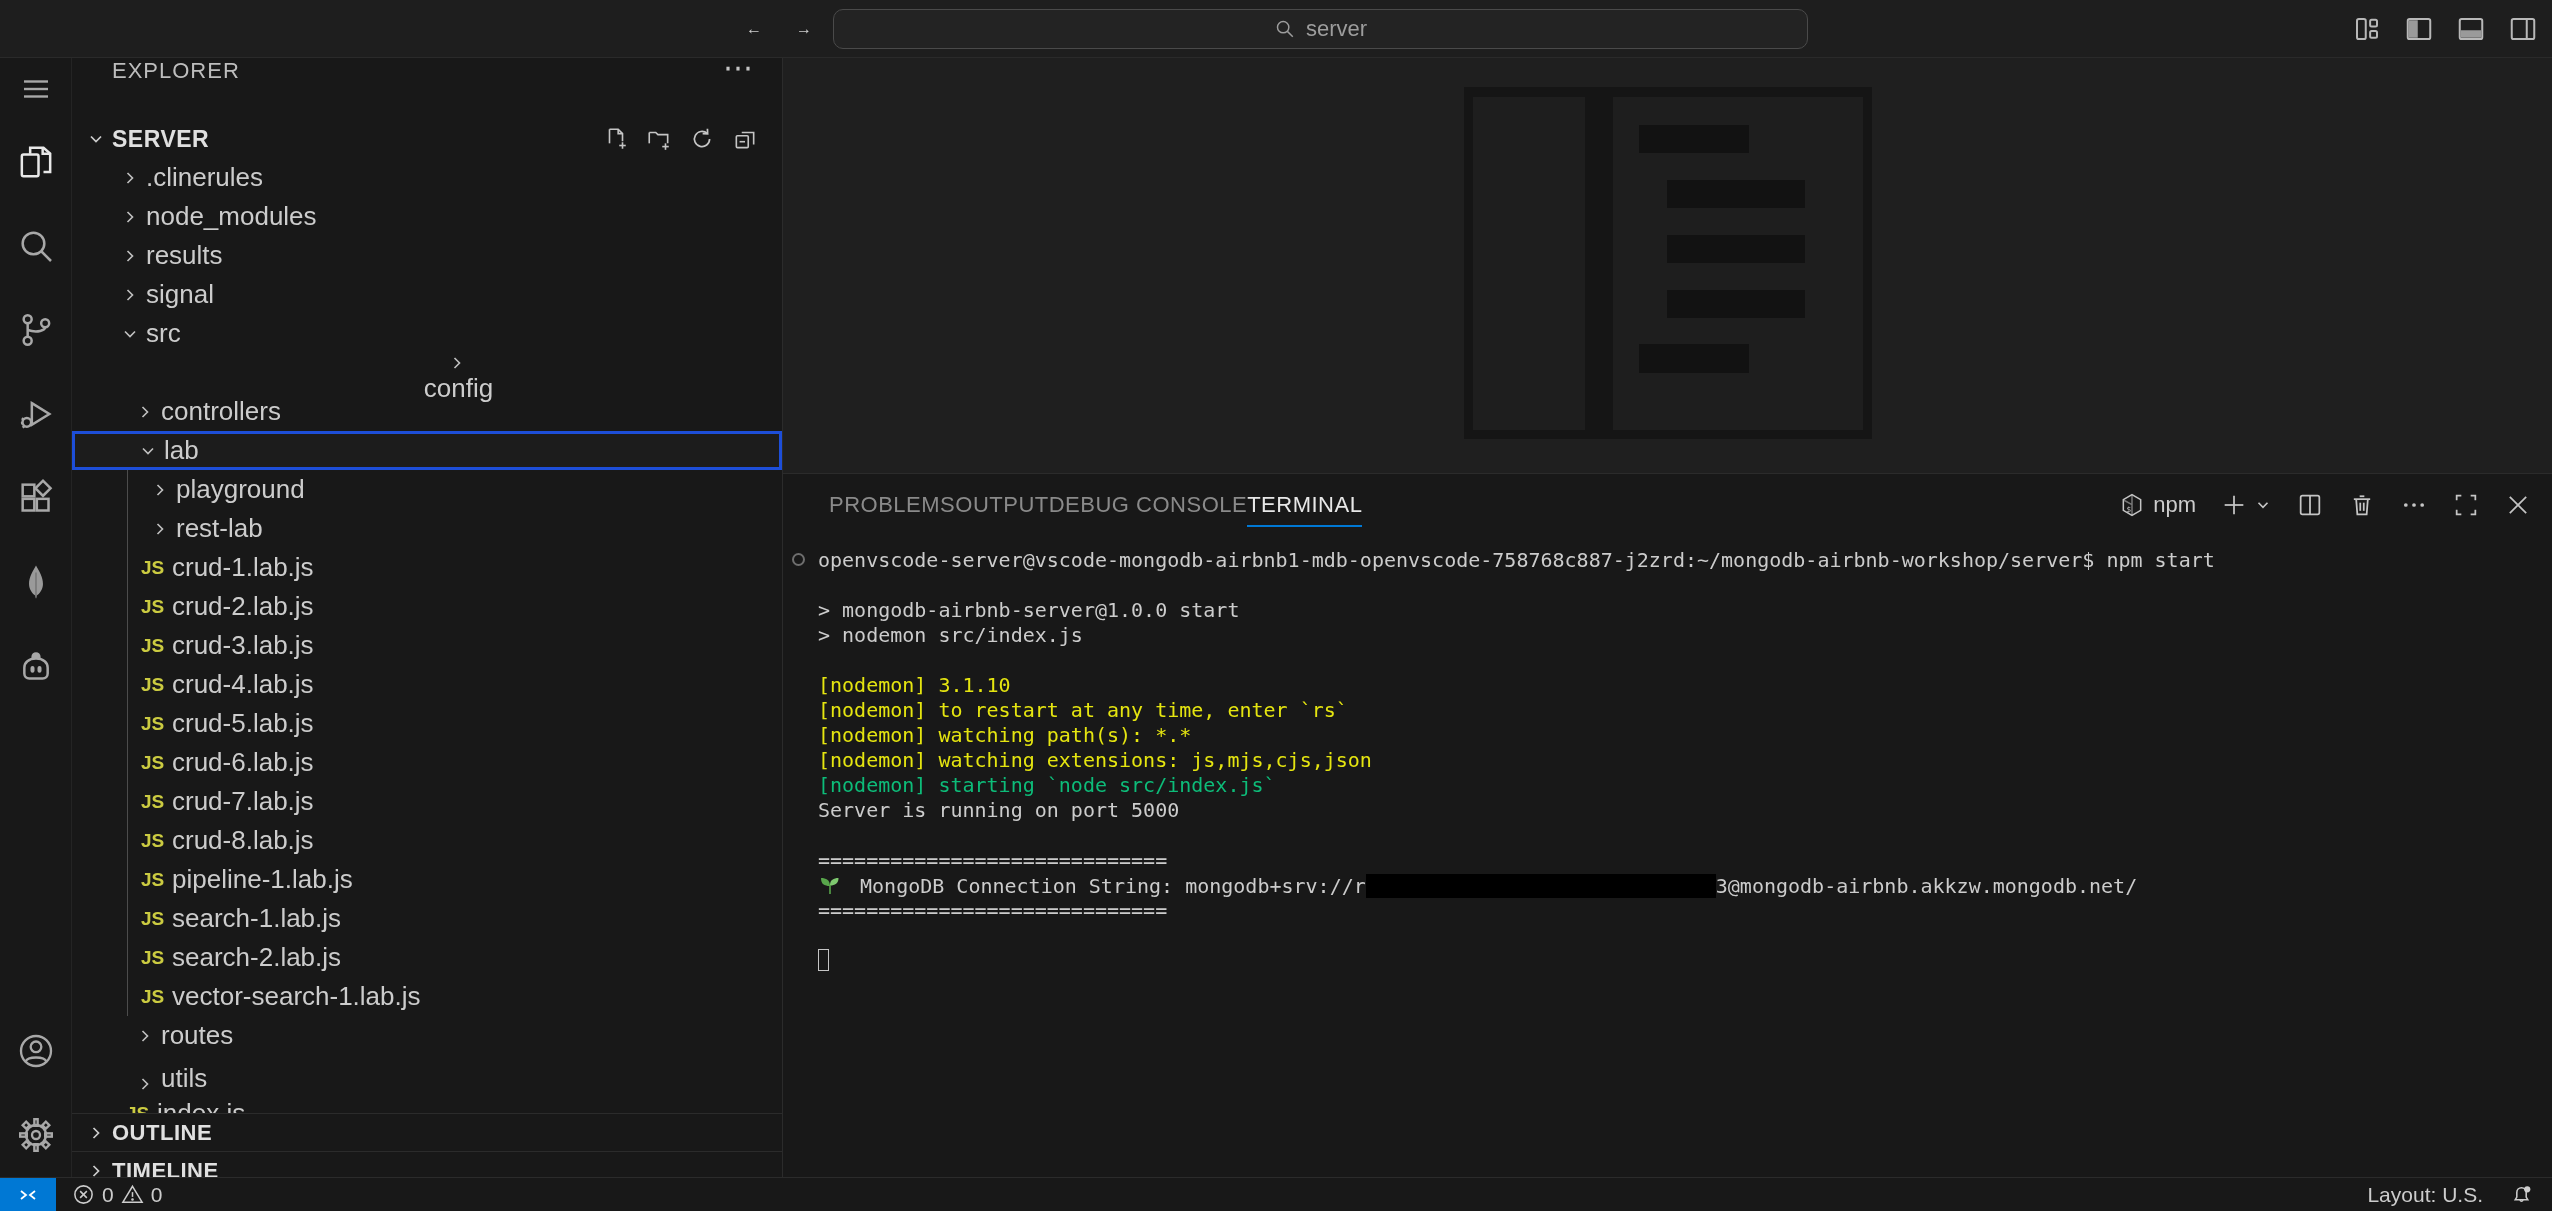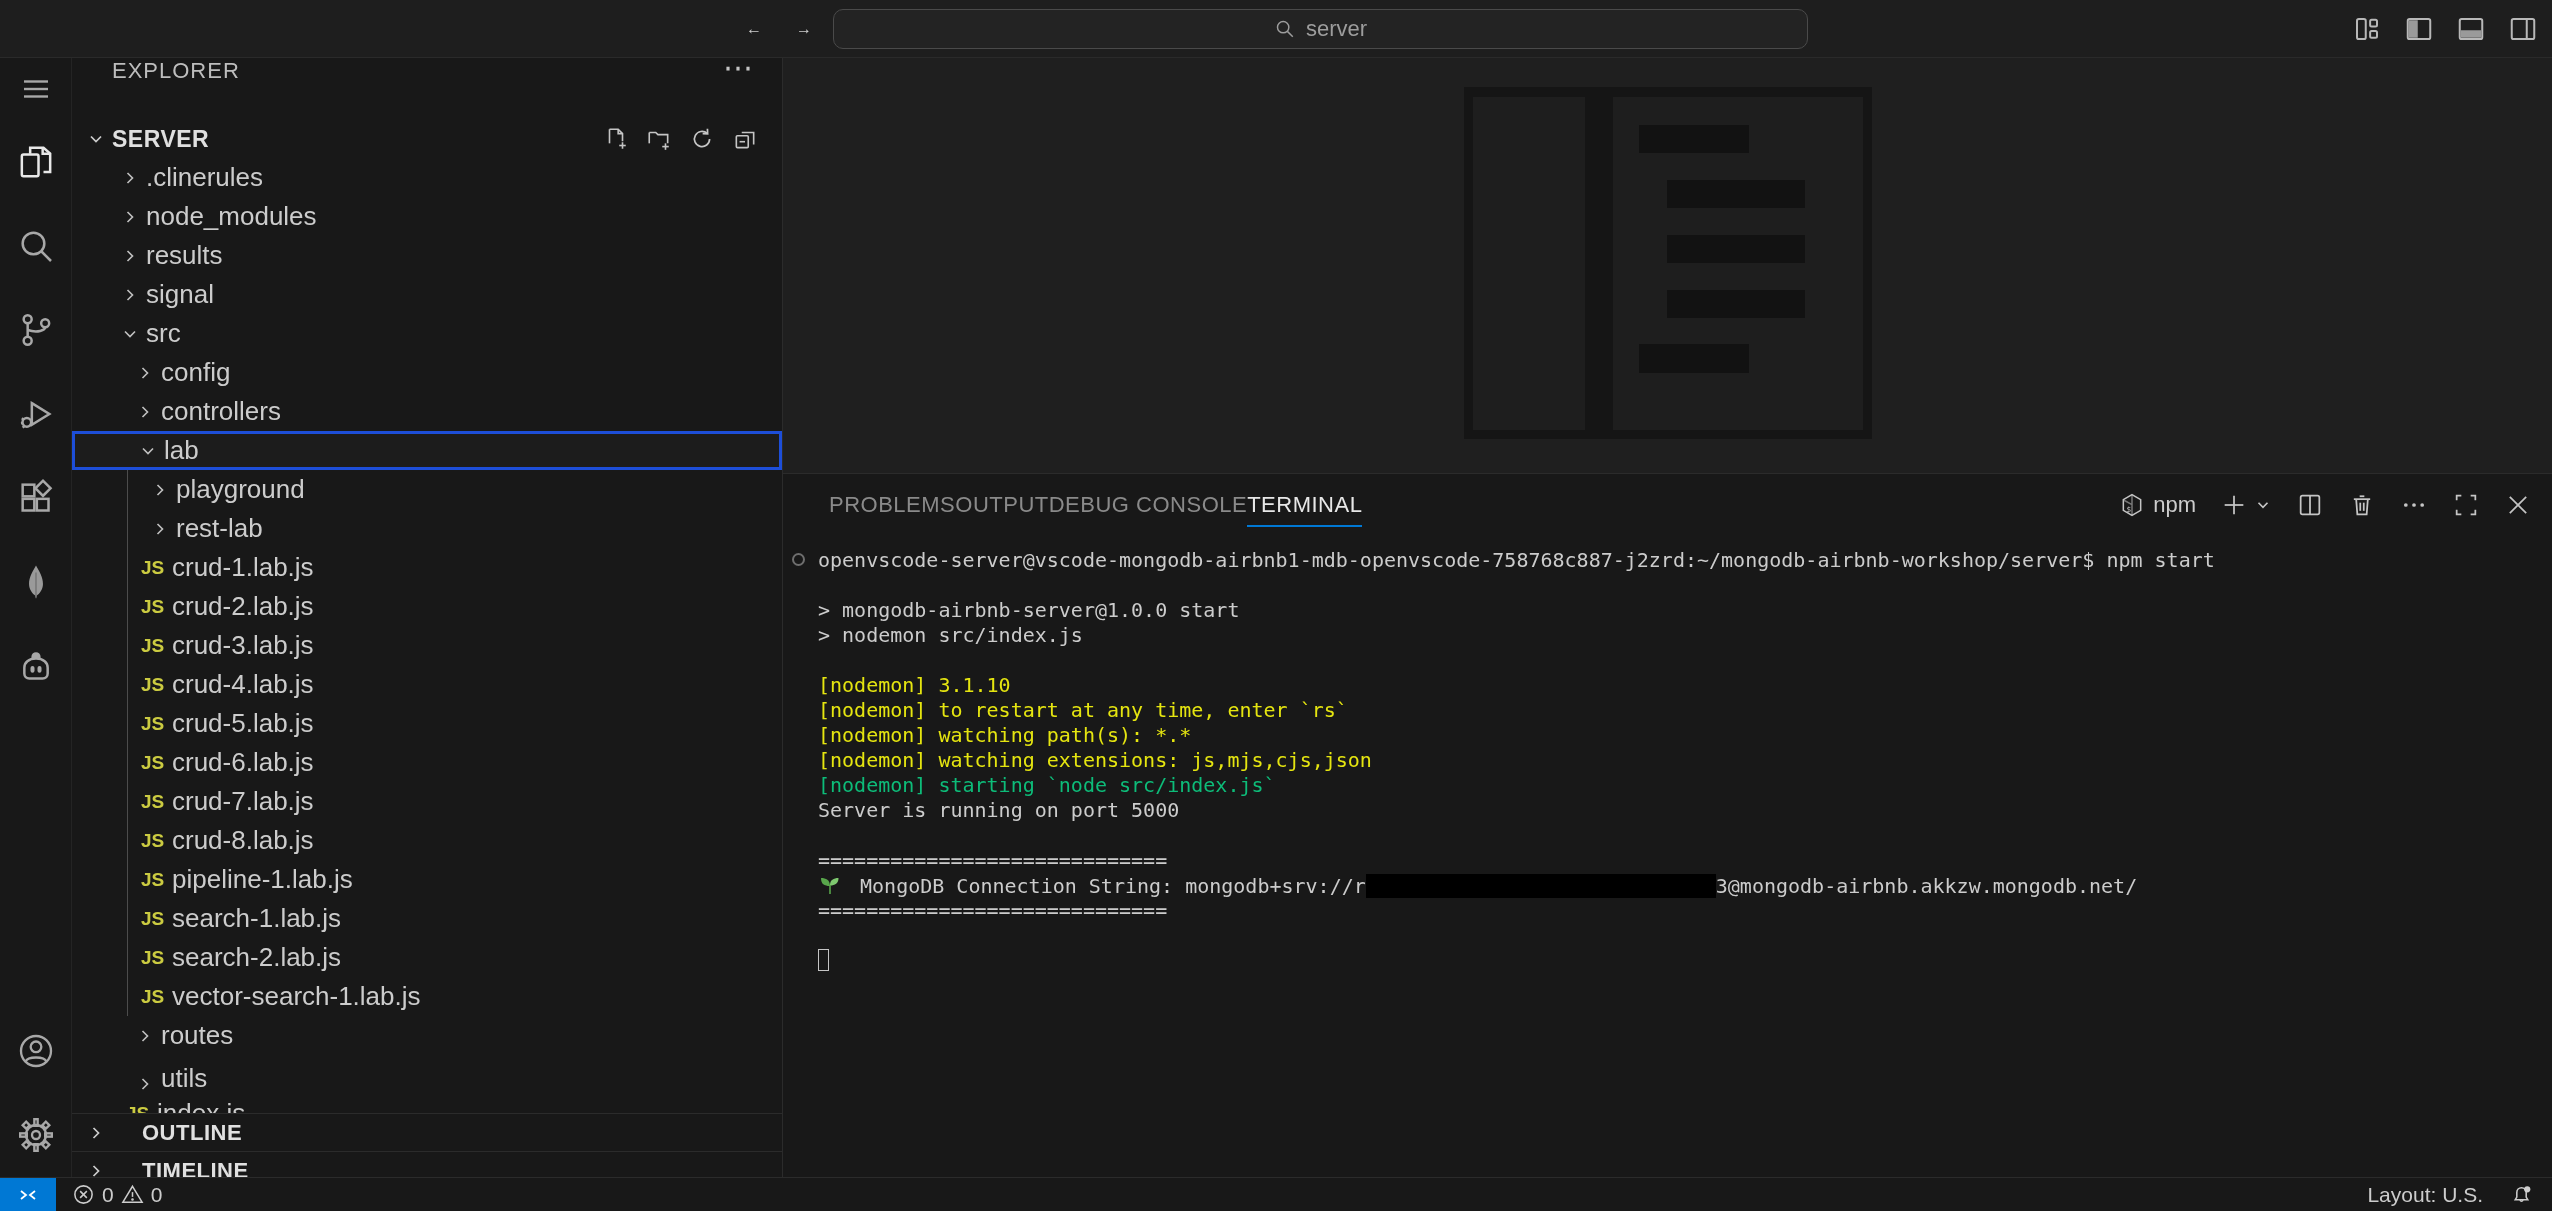--- a/index.html
+++ b/index.html
@@ -36,21 +36,21 @@
 
   .tree { position:absolute; left:0; top:100px; width:100%; height:955px; overflow:hidden; }
   .tree-row { height:39px; display:flex; align-items:center; color:#cccccc; font-size:26px; position:relative; }
   .tree-row .chev { width:26px; display:flex; align-items:center; justify-content:center; flex:none; }
   .tree-row .js-badge { width:28px; flex:none; color:#cbcb41; font-size:19px; font-weight:bold; letter-spacing:0; }
   .tree-row .lbl { margin-left:3px; white-space:nowrap; }
   .tree-row.selected { border:3px solid #1d4ed8; background:rgba(255,255,255,0.02); }
   .indent-guide { position:absolute; width:1px; background:#4c4c4c; left:55px; }
 
   .pane-header { position:absolute; left:0; width:100%; height:38px; border-top:1px solid #2b2b2b;
-    display:flex; align-items:center; padding-left:14px; color:#e0e0e0; background:#181818;gap:30px; }
+    display:flex; align-items:center; padding-left:14px; color:#e0e0e0; background:#181818; }
   .pane-header .section-title { font-size:22px; }
   .outline-h { top:1055px; }  .timeline-h { top:1093px; }
 
   
   .editor-col { width:1769px; height:100%; display:flex; flex-direction:column; }
   .editor { height:415px; background:#1f1f1f; position:relative; }
   .watermark { position:absolute; left:681px; top:29px; width:408px; height:352px; background:#151515; }
   .wm-panel { position:absolute; background:#1e1e1e; }
   .wm-bar { position:absolute; background:#121212; }
 
@@ -276,21 +276,21 @@
           <span class="lbl">signal</span>
         </div>
         <div class="tree-row" style="padding-left: 45px;">
           <span class="chev">
             <svg width="20" height="20" viewBox="0 0 16 16" fill="none" stroke="#c0c0c0" stroke-width="1.3">
               <polyline points="4,6 8,10 12,6"></polyline>
             </svg>
           </span>
           <span class="lbl">src</span>
         </div>
-        <div class="tree-row" style="padding-left: 60px;">
+        <div class="tree-row" style="padding-left: 60px; flex-direction: column;">
           <span class="chev">
             <svg width="20" height="20" viewBox="0 0 16 16" fill="none" stroke="#c0c0c0" stroke-width="1.3">
               <polyline points="6,4 10,8 6,12"></polyline>
             </svg>
           </span>
           <span class="lbl">config</span>
         </div>
         <div class="tree-row" style="padding-left: 60px;">
           <span class="chev">
             <svg width="20" height="20" viewBox="0 0 16 16" fill="none" stroke="#c0c0c0" stroke-width="1.3">

